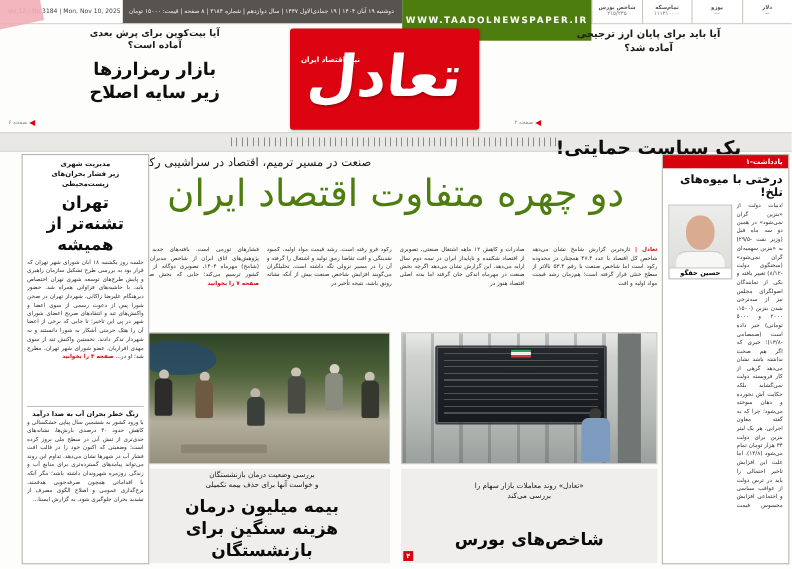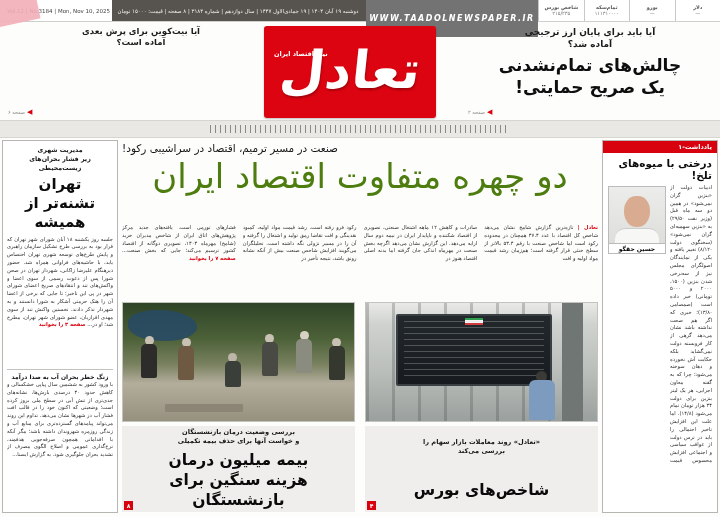--- a/index.html
+++ b/index.html
@@ -4,21 +4,21 @@
 <style>
   html,body{margin:0;padding:0;background:#fff;}
   body{font-family:"DejaVu Sans","Liberation Sans",sans-serif;width:720px;height:517px;overflow:hidden;}
   #page{position:relative;width:720px;height:517px;background:#fdfdfc;overflow:hidden;}
   
   .topbar{position:absolute;top:0;left:0;right:0;height:21px;border-bottom:1px solid #cfcfcb;background:#fff;}
   .market{position:absolute;right:0;top:0;height:21px;width:182px;display:flex;flex-direction:row;}
   .mcell{flex:1;border-left:1px solid #c9c9c4;display:flex;flex-direction:column;align-items:center;justify-content:center;line-height:1.1;}
   .mlabel{font-size:5px;color:#555;font-weight:bold;}
   .mvalue{font-size:5px;color:#777;direction:ltr;}
-  .sitebar{position:absolute;right:182px;top:0;width:172px;height:37px;background:#737373;color:#fff;display:flex;align-items:center;justify-content:center;font-size:8px;font-weight:bold;letter-spacing:1.5px;direction:ltr;font-style:italic;}
+  .sitebar{position:absolute;right:182px;top:0;width:172px;height:37px;background:#4d7c0f;color:#fff;display:flex;align-items:center;justify-content:center;font-size:8px;font-weight:bold;letter-spacing:1.5px;direction:ltr;}
   .datebar{position:absolute;right:354px;top:0;width:256px;height:21px;background:#57534e;color:#f3f2ef;display:flex;align-items:center;justify-content:center;font-size:5.4px;white-space:nowrap;overflow:hidden;}
   .encorner{position:absolute;left:0;top:0;width:110px;height:21px;background:#fff;display:flex;align-items:center;justify-content:flex-start;padding-right:2px;}
   .entext{font-size:5.5px;color:#444;direction:ltr;white-space:nowrap;}
   .pinkflap{position:absolute;left:-14px;top:-6px;width:52px;height:30px;background:#f2aeb8;transform:rotate(-12deg);opacity:.9;}
   
   .logo{position:absolute;top:26px;right:284px;width:172px;height:92px;background:#dc0410;border-radius:3px;box-shadow:0 1px 2px rgba(0,0,0,.25);}
   .logo-title{position:absolute;inset:0;display:flex;align-items:center;justify-content:center;color:#fff;font-size:52px;font-weight:900;transform:skewX(-6deg) translateY(-2px);text-shadow:1px 2px 2px rgba(0,0,0,.25);}
   .logo-sub{position:absolute;top:24px;left:10px;color:#fff;font-size:6.5px;font-weight:bold;}
   .rulerbar{position:absolute;top:120px;left:0;right:0;height:16px;background:#e9e8e4;border-top:1px solid #d6d5d0;border-bottom:1px solid #d6d5d0;display:flex;align-items:center;justify-content:center;}
   .ruler{width:300px;height:8px;background:repeating-linear-gradient(90deg,#8a8a86 0 1px,transparent 1px 5px);}
@@ -26,21 +26,21 @@
   .hb-r{right:2px;width:256px;left:auto;}
   .hb-l{left:2px;width:278px;right:auto;}
   .kicker-sm{font-size:9px;font-weight:bold;color:#1c1c1c;line-height:1.35;}
   .head-title{font-size:17px;font-weight:900;color:#0e0e0e;line-height:1.3;margin-top:4px;}
   .head-title.small{font-size:16px;}
   .pagemark{position:absolute;bottom:2px;left:6px;display:flex;align-items:center;gap:2px;}
   .tri{color:#d8020f;font-size:7px;}
   .pagemark span.pt{font-size:5px;color:#8a8a8a;}
   
   .sidecol{position:absolute;top:140px;height:373px;width:116px;border:1px solid #b7b6b2;background:#fff;box-sizing:border-box;padding:3px 4px;overflow:hidden;}
-  .leftcol{left:2px;}
+  .leftcol{left:20px;}
   .rightcol{right:2px;padding:0;}
   .sc-kicker{font-size:6.3px;font-weight:bold;text-align:center;color:#111;line-height:1.4;margin-top:2px;}
   .sc-title{font-size:15px;font-weight:900;text-align:center;color:#0c0c0c;line-height:1.25;margin:3px 0 4px;}
   .sc-title.t2{font-size:13.5px;}
   .bodytxt{font-size:5.2px;color:#2e2e2e;text-align:justify;line-height:1.5;}
   .red{color:#d8020f;font-weight:bold;}
   .divider{border-top:1px solid #c2c1bc;margin:5px 0 3px;}
   
   .notetab{height:12px;background:#d8020f;color:#fff;font-size:6.5px;font-weight:bold;display:flex;align-items:center;justify-content:flex-start;padding:0 5px;}
   .notetitle{font-size:10.5px;font-weight:700;color:#0c0c0c;text-align:right;padding:4px 5px 2px;}
@@ -71,21 +71,21 @@
   
   .ph-park{background:linear-gradient(180deg,#2f4427 0%,#4c6138 30%,#79815f 52%,#b3ad9c 68%,#96907f 100%);}
   .tarp{position:absolute;top:6%;left:2%;width:30%;height:26%;background:#274a66;border-radius:40% 55% 45% 50%;opacity:.85;}
   .fig{position:absolute;}
   .fig .fhead{width:9px;height:9px;border-radius:50%;background:#c9c2b4;margin:0 auto;}
   .fig .fbody{width:16px;height:34px;border-radius:5px 5px 2px 2px;margin-top:-1px;}
   .bench{position:absolute;bottom:8%;left:18%;width:34%;height:6%;background:#8c8575;border-radius:1px;}
   
   .panels{position:absolute;top:426px;right:122px;width:476px;height:86px;display:flex;gap:10px;}
   .panel{flex:1;position:relative;background:#efeeec;display:flex;flex-direction:column;align-items:center;justify-content:center;text-align:center;}
-  .p-kicker{font-size:6.6px;font-weight:bold;color:#171717;line-height:1.45;}
+  .p-kicker{font-size:6.6px;font-weight:normal;color:#171717;line-height:1.45;}
   .p-title{font-size:15.5px;font-weight:900;color:#0a0a0a;line-height:1.3;margin-top:3px;}
   .pagebox{position:absolute;left:2px;bottom:2px;width:9px;height:9px;background:#d8020f;color:#fff;font-size:6px;font-weight:bold;display:flex;align-items:center;justify-content:center;}
 </style>
 </head>
 <body>
 
 <div id="page">
 
   <div class="topbar">
     <div class="market">
@@ -115,42 +115,43 @@
   </div>
 
   <div class="logo">
     <div class="logo-title">تعادل</div>
     <div class="logo-sub">نیاز اقتصاد ایران</div>
   </div>
   <div class="rulerbar">
     <div class="ruler"></div>
   </div>
 
-  <div class="head-block hb-r" style="height:92px;">
+  <div class="head-block hb-r" style="height:92px;gap:48px;">
     <div class="kicker-sm">
       <span>آیا باید برای پایان ارز ترجیحی</span><br>
       <span>آماده شد؟</span>
     </div>
     <div class="head-title">
-      <span>چالش‌های تمام‌نشدنی</span><br>
-      <span>یک صریح حمایتی!</span>
+      <br>
+      <span>یک سیاست حمایتی!</span>
     </div>
     <div class="pagemark">
       <span class="tri">◀</span>
       <span class="pt">صفحه ۲</span>
     </div>
   </div>
 
   <div class="head-block hb-l" style="height:92px;">
     <div class="kicker-sm" style="font-size:8.5px;">
       <span>آیا بیت‌کوین برای پرش بعدی</span><br>
       <span>آماده است؟</span>
     </div>
     <div class="head-title small">
-      <br>
+      <span>بازار رمزارزها</span><br>
+      <span>زیر سایه اصلاح</span>
     </div>
     <div class="pagemark">
       <span class="tri">◀</span>
       <span class="pt">صفحه ۶</span>
     </div>
   </div>
 
   <div class="lead-kicker">صنعت در مسیر ترمیم، اقتصاد در سراشیبی رکود!</div>
   <div class="lead-title">دو چهره متفاوت اقتصاد ایران</div>
   <div class="lead-cols">

